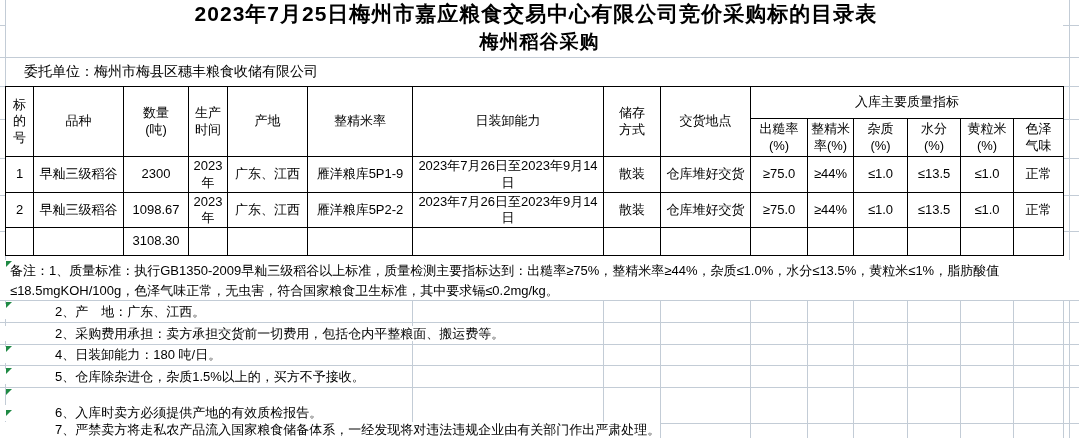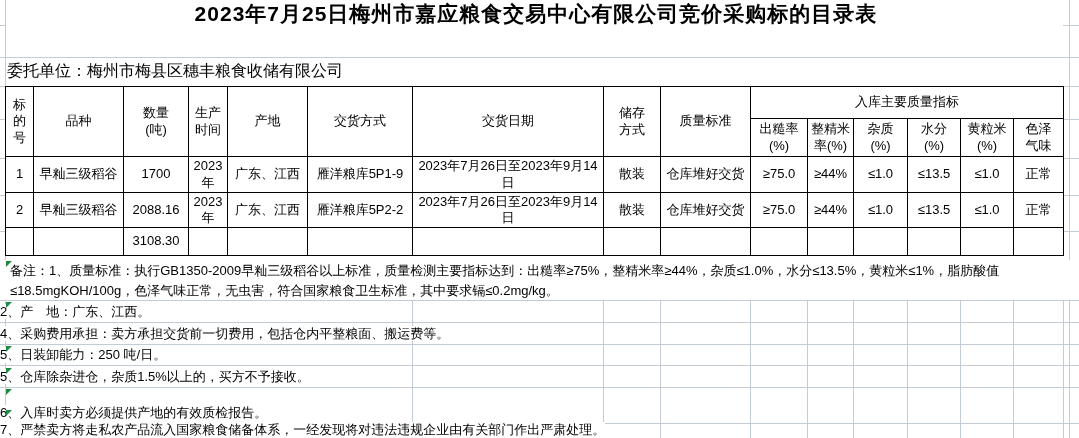--- a/index.html
+++ b/index.html
@@ -6,31 +6,31 @@
   .sheet{position:relative;width:1079px;height:438px;background:#fff;overflow:hidden;
          font-family:"Liberation Sans","DejaVu Sans",sans-serif;color:#000;}
   .gl{position:absolute;background:#c3ccd6;}
   .glh{height:1px;}
   .glv{width:1px;}
   .title{position:absolute;left:0;top:0;width:1072px;height:27px;display:flex;align-items:center;justify-content:center;
          font-size:21px;font-weight:bold;letter-spacing:1px;white-space:nowrap;}
   .subtitle{position:absolute;left:0;top:26px;width:1079px;height:31px;display:flex;align-items:center;justify-content:center;
          font-size:19px;font-weight:bold;letter-spacing:1px;}
   .entrust{position:absolute;left:7px;top:57px;width:1000px;height:29px;display:flex;align-items:center;
-         font-size:16px;white-space:nowrap;}
+         font-size:14px;white-space:nowrap;padding-left:17px;}
   table.cat{position:absolute;left:5px;top:86px;width:1058px;border-collapse:collapse;table-layout:fixed;
          font-size:13px;}
   table.cat td{border:1px solid #000;text-align:center;vertical-align:middle;padding:0;overflow:hidden;
          white-space:pre-line;line-height:1.25;}
   .notes{position:absolute;left:0;top:260px;width:1079px;}
   .noterow{position:absolute;left:0;width:1079px;font-size:13px;display:flex;align-items:center;border-bottom:1px solid #c3ccd6;}
   .noterow .txt{background:#fff;white-space:nowrap;line-height:1.2;}
   .remark{position:absolute;left:0;top:0;width:1079px;height:41px;font-size:13px;line-height:20px;
          padding:1px 8px 0 10px;box-sizing:border-box;background:#fff;border-bottom:1px solid #c3ccd6;}
-  .indent{}
+  .indent{padding-left:55px;}
   .tri{position:absolute;width:0;height:0;border-top:6px solid #1f8a44;border-right:6px solid transparent;}
 </style>
 </head>
 <body>
 
 <div class="sheet">
 
   <div class="gl glh" style="left:0;top:25px;width:5px;"></div>
   <div class="gl glh" style="left:1063px;top:25px;width:16px;"></div>
   <div class="gl glh" style="left:0;top:57px;width:1079px;"></div>
@@ -58,20 +58,21 @@
   <div class="gl glv" style="left:1013px;top:301px;height:137px;"></div>
   <div class="gl glv" style="left:1063px;top:301px;height:137px;"></div>
 
   <div class="gl glv" style="left:33px;top:430px;height:8px;"></div>
   <div class="gl glv" style="left:123px;top:430px;height:8px;"></div>
   <div class="gl glv" style="left:188px;top:430px;height:8px;"></div>
   <div class="gl glv" style="left:227px;top:430px;height:8px;"></div>
   <div class="gl glv" style="left:307px;top:430px;height:8px;"></div>
 
   <div class="title">2023年7月25日梅州市嘉应粮食交易中心有限公司竞价采购标的目录表</div>
+  <div class="subtitle">梅州稻谷采购</div>
   <div class="entrust">委托单位：梅州市梅县区穗丰粮食收储有限公司</div>
 
   <table class="cat">
     <colgroup>
       <col style="width:28px">
         <col style="width:90px">
         <col style="width:65px">
         <col style="width:39px">
       <col style="width:80px">
         <col style="width:105px">
@@ -89,62 +90,62 @@
       <tr style="height:32px">
         <td rowspan="2">标
 的
 号</td>
         <td rowspan="2">品种</td>
         <td rowspan="2">数量
 (吨)</td>
         <td rowspan="2">生产
 时间</td>
         <td rowspan="2">产地</td>
-        <td rowspan="2">交货方式</td>
-        <td rowspan="2">交货日期</td>
+        <td rowspan="2">整精米率</td>
+        <td rowspan="2">日装卸能力</td>
         <td rowspan="2">储存
 方式</td>
-        <td rowspan="2">质量标准</td>
+        <td rowspan="2">交货地点</td>
         <td colspan="6">入库主要质量指标</td>
       </tr>
       <tr style="height:38px">
         <td>出糙率
 (%)</td>
         <td>整精米
 率(%)</td>
         <td>杂质
 (%)</td>
         <td>水分
 (%)</td>
         <td>黄粒米
 (%)</td>
         <td>色泽
 气味</td>
       </tr>
       <tr style="height:36px">
         <td>1</td>
         <td>早籼三级稻谷</td>
-        <td>1700</td>
+        <td>2300</td>
         <td>2023年</td>
         <td>广东、江西</td>
         <td>雁洋粮库5P1-9</td>
         <td>2023年7月26日至2023年9月14日</td>
         <td>散装</td>
         <td>仓库堆好交货</td>
         <td>≥75.0</td>
         <td>≥44%</td>
         <td>≤1.0</td>
         <td>≤13.5</td>
         <td>≤1.0</td>
         <td>正常</td>
       </tr>
       <tr style="height:35px">
         <td>2</td>
         <td>早籼三级稻谷</td>
-        <td>2088.16</td>
+        <td>1098.67</td>
         <td>2023年</td>
         <td>广东、江西</td>
         <td>雁洋粮库5P2-2</td>
         <td>2023年7月26日至2023年9月14日</td>
         <td>散装</td>
         <td>仓库堆好交货</td>
         <td>≥75.0</td>
         <td>≥44%</td>
         <td>≤1.0</td>
         <td>≤13.5</td>
@@ -170,24 +171,24 @@
       </tr>
     </tbody>
   </table>
 
   <div class="notes">
     <div class="remark"><span>备注：1、质量标准：执行GB1350-2009早籼三级稻谷以上标准，质量检测主要指标达到：出糙率≥75%，整精米率≥44%，杂质≤1.0%，水分≤13.5%，黄粒米≤1%，脂肪酸值≤18.5mgKOH/100g，色泽气味正常，无虫害，符合国家粮食卫生标准，其中要求镉≤0.2mg/kg。</span></div>
     <div class="noterow" style="top:41px;height:21px;">
         <span class="txt indent">2、产　地：广东、江西。</span>
       </div>
     <div class="noterow" style="top:63px;height:21px;">
-        <span class="txt indent">4、采购费用承担：卖方承担交货前一切费用，包括仓内平整粮面、搬运费等。</span>
+        <span class="txt indent">2、采购费用承担：卖方承担交货前一切费用，包括仓内平整粮面、搬运费等。</span>
       </div>
     <div class="noterow" style="top:85px;height:20px;">
-        <span class="txt indent">5、日装卸能力：250 吨/日。</span>
+        <span class="txt indent">4、日装卸能力：180 吨/日。</span>
       </div>
     <div class="noterow" style="top:106px;height:21px;">
         <span class="txt indent">5、仓库除杂进仓，杂质1.5%以上的，买方不予接收。</span>
       </div>
     <div class="noterow" style="top:143px;height:20px;">
         <span class="txt indent">6、入库时卖方必须提供产地的有效质检报告。</span>
       </div>
     <div class="noterow" style="top:160px;height:20px;">
         <span class="txt indent">7、严禁卖方将走私农产品流入国家粮食储备体系，一经发现将对违法违规企业由有关部门作出严肃处理。</span>
       </div>

